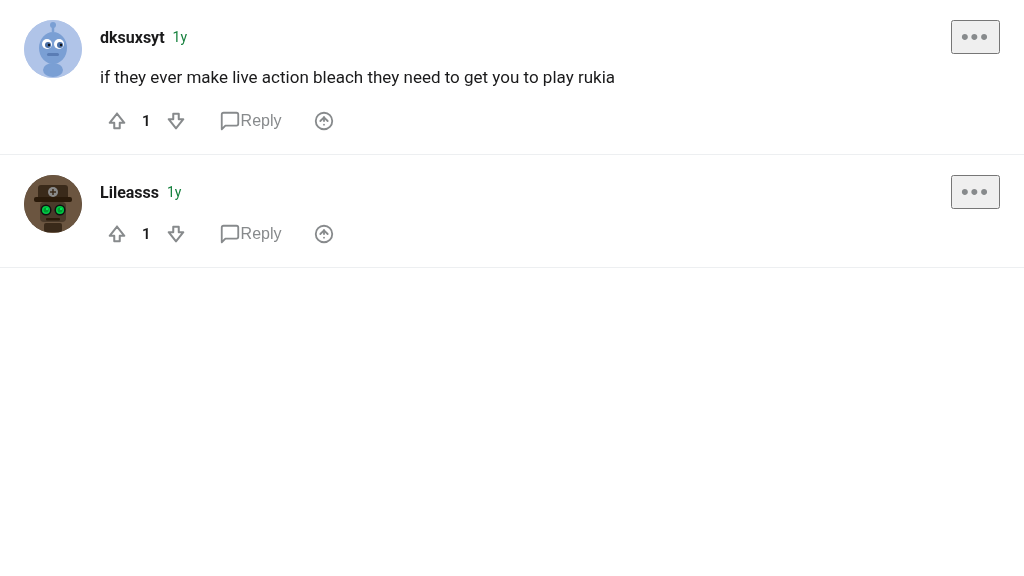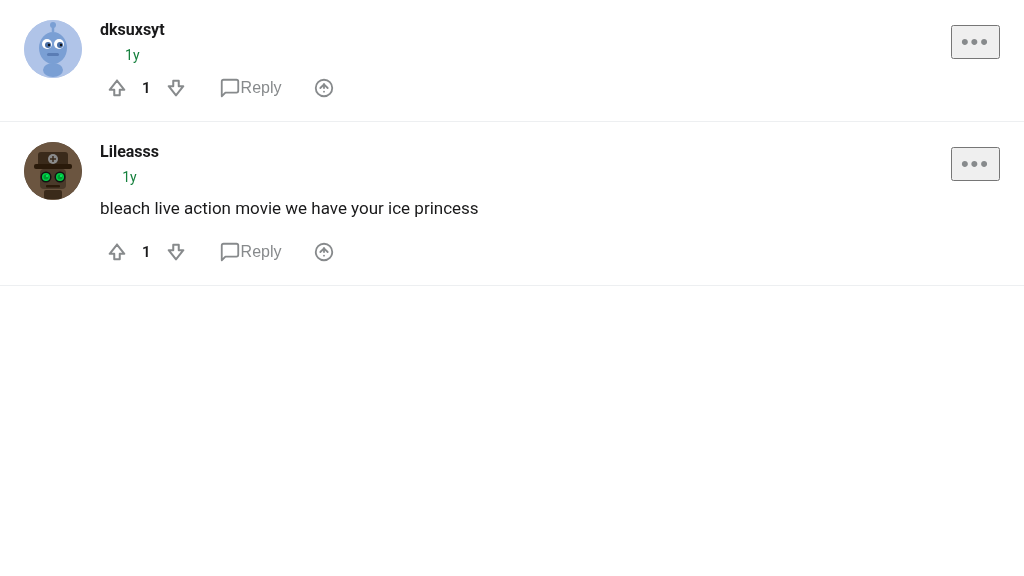--- a/index.html
+++ b/index.html
@@ -41,21 +41,20 @@
     .comment-header {
       display: flex;
       align-items: center;
       justify-content: space-between;
       margin-bottom: 10px;
     }
     .comment-meta {
       display: flex;
       align-items: center;
       gap: 8px;
-      flex-direction: column;
     }
     .username {
       font-weight: 700;
       font-size: 16px;
       color: #1a1a1b;
     }
     .timestamp {
       font-size: 14px;
       color: #15803d;
     }
@@ -159,20 +158,21 @@
       </svg>
     </div>
     <div class="comment-body">
       <div class="comment-header">
         <div class="comment-meta">
           <span class="username">dksuxsyt</span>
           <span class="timestamp">1y</span>
         </div>
         <button class="more-btn">•••</button>
       </div>
+      <p class="comment-text">if they ever make live action bleach they need to get you to play rukia</p>
       <div class="comment-actions">
         <div class="vote-group">
           <button class="action-btn">
             <svg class="icon-svg" viewBox="0 0 24 24" fill="none" stroke="#878a8c" stroke-width="2.2" stroke-linecap="round" stroke-linejoin="round">
               <polyline points="12 4 4 14 9 14 9 20 15 20 15 14 20 14 12 4"></polyline>
             </svg>
           </button>
           <span class="vote-count">1</span>
           <button class="action-btn">
             <svg class="icon-svg" viewBox="0 0 24 24" fill="none" stroke="#878a8c" stroke-width="2.2" stroke-linecap="round" stroke-linejoin="round">
@@ -229,21 +229,20 @@
       </svg>
     </div>
     <div class="comment-body">
       <div class="comment-header">
         <div class="comment-meta">
           <span class="username">Lileasss</span>
           <span class="timestamp">1y</span>
         </div>
         <button class="more-btn">•••</button>
       </div>
-      <p class="comment-text">bleach live action movie we have your ice princess</p>
       <div class="comment-actions">
         <div class="vote-group">
           <button class="action-btn">
             <svg class="icon-svg" viewBox="0 0 24 24" fill="none" stroke="#878a8c" stroke-width="2.2" stroke-linecap="round" stroke-linejoin="round">
               <polyline points="12 4 4 14 9 14 9 20 15 20 15 14 20 14 12 4"></polyline>
             </svg>
           </button>
           <span class="vote-count">1</span>
           <button class="action-btn">
             <svg class="icon-svg" viewBox="0 0 24 24" fill="none" stroke="#878a8c" stroke-width="2.2" stroke-linecap="round" stroke-linejoin="round">

